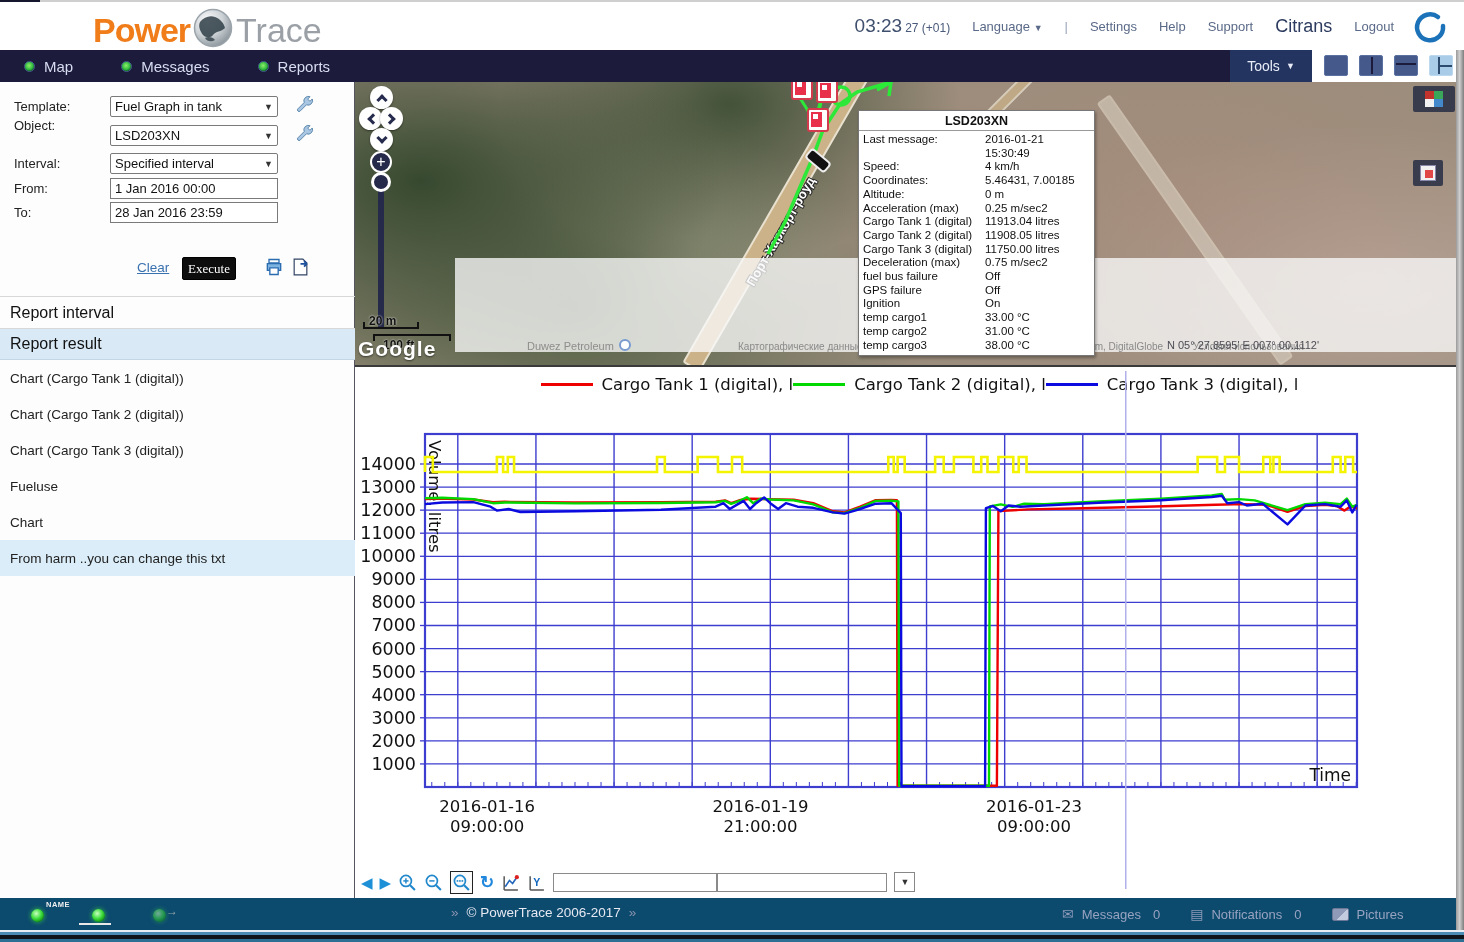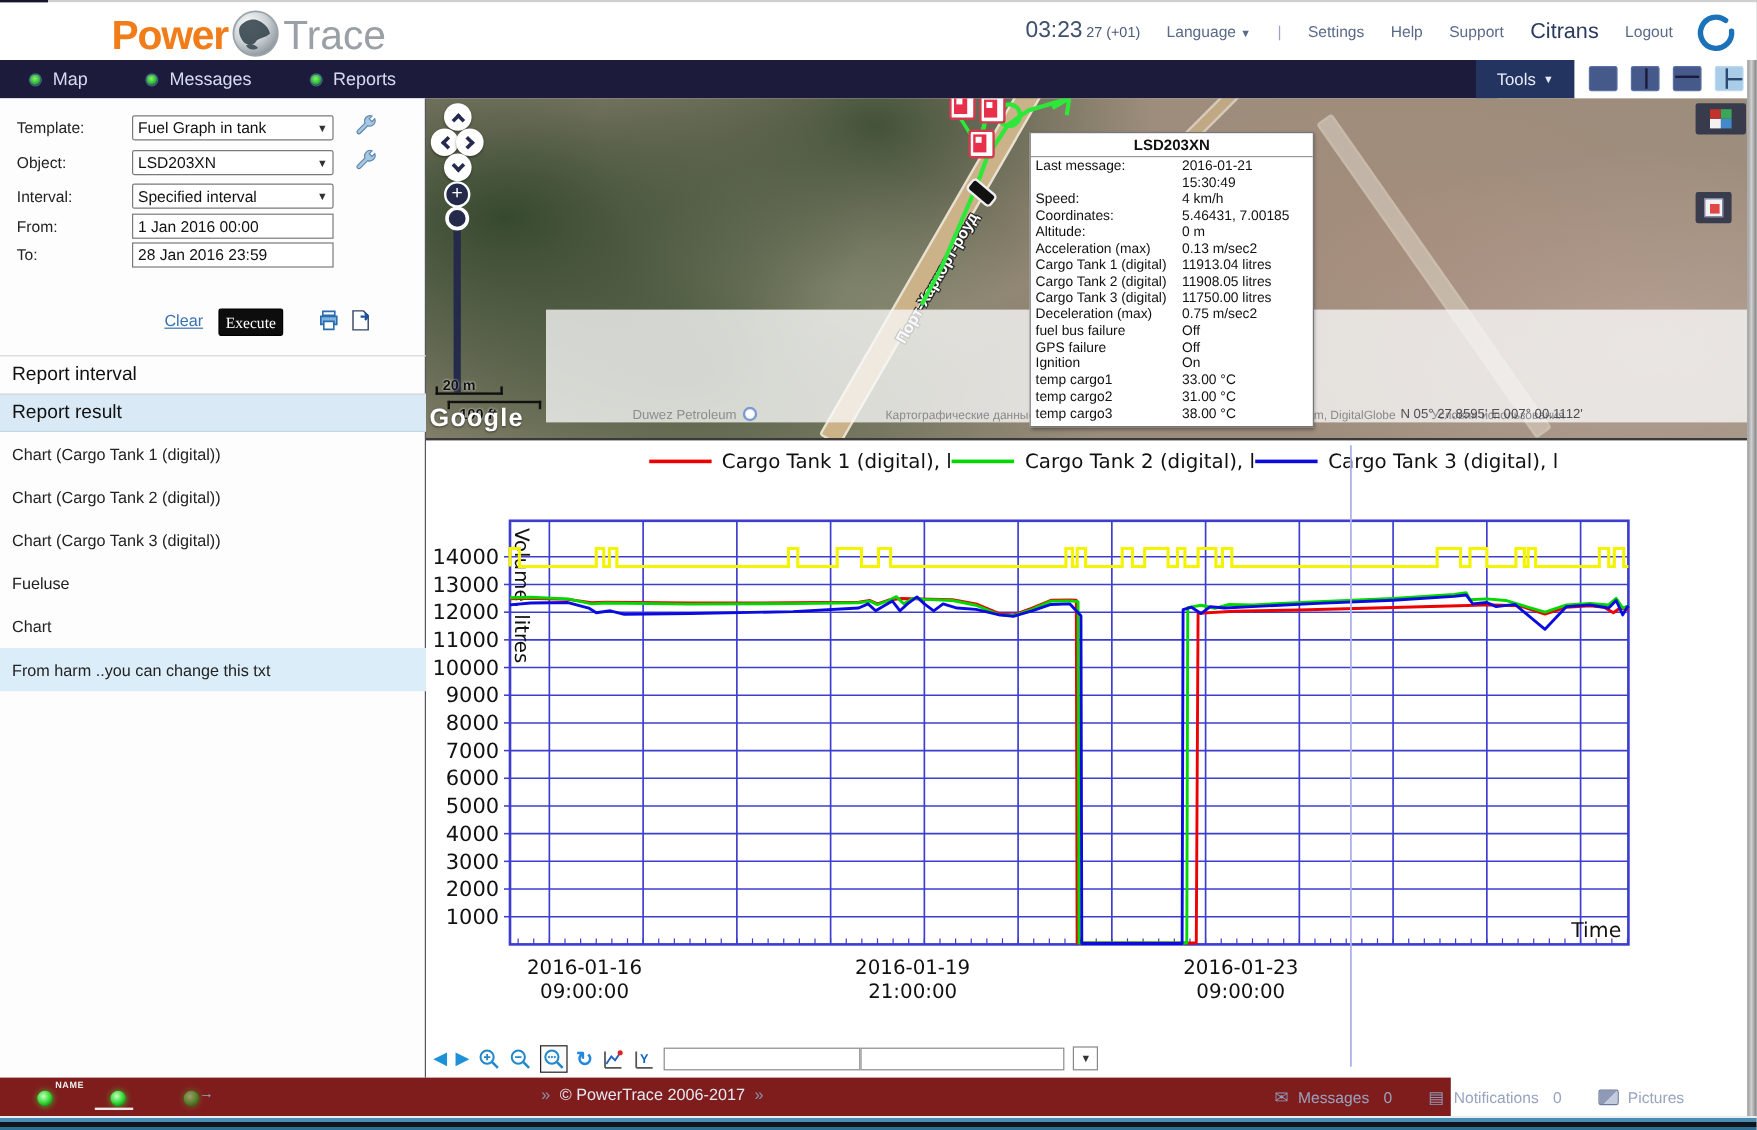--- a/index.html
+++ b/index.html
@@ -103,21 +103,21 @@
 .legend-line{width:52px;height:3.5px;flex:none}
 #chart-svg{position:absolute;left:0;top:0;pointer-events:none}
 .chart-toolbar{position:absolute;left:6px;top:502px;height:26px;display:flex;align-items:center;gap:7px}
 .ct-arrow{font-size:15px;color:#1e90d8;cursor:pointer;line-height:1}
 .ct-ic{cursor:pointer;display:flex;align-items:center;justify-content:center}
 .ct-sel{border:1.5px solid #222;background:#fafafa;padding:1px}
 .ct-refresh{font-size:17px;font-weight:bold;color:#2288dd;cursor:pointer;line-height:1}
 .ct-input{height:19px;border:1px solid #8a8a8a;font-size:12px;padding:0 3px;font-family:"Liberation Sans",sans-serif}
 .ct-drop{width:21px;height:20px;border:1px solid #888;background:#fff;font-size:9px;display:flex;align-items:center;justify-content:center;cursor:pointer}
 
-.footer{left:0;top:898px;width:1209px;height:32px;background:#7f1d1d;color:#98a3c0}
+.footer{left:0;top:898px;width:1456px;height:32px;background:#0c4a6e;color:#98a3c0}
 .f-name{position:absolute;left:46px;top:2px;font-size:7.5px;font-weight:bold;color:#eee;letter-spacing:.5px}
 .led{position:absolute;width:13px;height:13px;border-radius:50%;background:radial-gradient(circle at 40% 35%,#c8ffc0,#3ddd3d 45%,#128a12 78%,#063c06);box-shadow:0 0 5px rgba(60,220,60,.8);cursor:pointer}
 .led.dim{opacity:.55}
 .led-underline{position:absolute;left:79px;top:25px;width:32px;height:2px;background:#e8e8e8}
 .led-arrow{position:absolute;left:166px;top:6px;color:#9aa;font-size:12px}
 .f-copy{position:absolute;left:443px;top:7px;font-size:13.5px;color:#e6e8f2}
 .f-copy .chv{color:#8a93ae;margin:0 8px}
 .f-right{position:absolute;left:1062px;top:0;height:32px;display:flex;align-items:center;gap:30px;font-size:13px}
 .f-item{display:flex;align-items:center;gap:8px;cursor:pointer}
 .f-ico{color:#8f9ab8;font-size:14px}
@@ -199,21 +199,21 @@
     <div class="f-field" style="top:14px">
         <span>Fuel Graph in tank</span>
         <span class="caret">▼</span>
       </div>
     <span class="wrench" style="top:13px">
       <svg width="18" height="18" viewBox="0 0 24 24">
           <path d="M21.7 5.3l-3.1 3.1-3-3 3.1-3.1a6 6 0 0 0-7.8 7.8L2.6 18.4a2.1 2.1 0 1 0 3 3l8.3-8.3a6 6 0 0 0 7.8-7.8z" fill="#a9c7e2" stroke="#5b87ad" stroke-width="1.3"></path>
         </svg>
     </span>
 
-    <span class="f-label" style="top:46px">Object:</span>
+    <span class="f-label" style="top:36px">Object:</span>
     <div class="f-field" style="top:43px">
         <span>LSD203XN</span>
         <span class="caret">▼</span>
       </div>
     <span class="wrench" style="top:42px">
       <svg width="18" height="18" viewBox="0 0 24 24">
           <path d="M21.7 5.3l-3.1 3.1-3-3 3.1-3.1a6 6 0 0 0-7.8 7.8L2.6 18.4a2.1 2.1 0 1 0 3 3l8.3-8.3a6 6 0 0 0 7.8-7.8z" fill="#a9c7e2" stroke="#5b87ad" stroke-width="1.3"></path>
         </svg>
     </span>
 
@@ -329,21 +329,21 @@
           <div class="tt-row">
             <span class="tt-label">Coordinates:</span>
             <span class="tt-value">5.46431, 7.00185</span>
           </div>
           <div class="tt-row">
             <span class="tt-label">Altitude:</span>
             <span class="tt-value">0 m</span>
           </div>
           <div class="tt-row">
             <span class="tt-label">Acceleration (max)</span>
-            <span class="tt-value">0.13 m/sec2</span>
+            <span class="tt-value">0.25 m/sec2</span>
           </div>
           <div class="tt-row">
             <span class="tt-label">Cargo Tank 1 (digital)</span>
             <span class="tt-value">11913.04 litres</span>
           </div>
           <div class="tt-row">
             <span class="tt-label">Cargo Tank 2 (digital)</span>
             <span class="tt-value">11908.05 litres</span>
           </div>
           <div class="tt-row">

